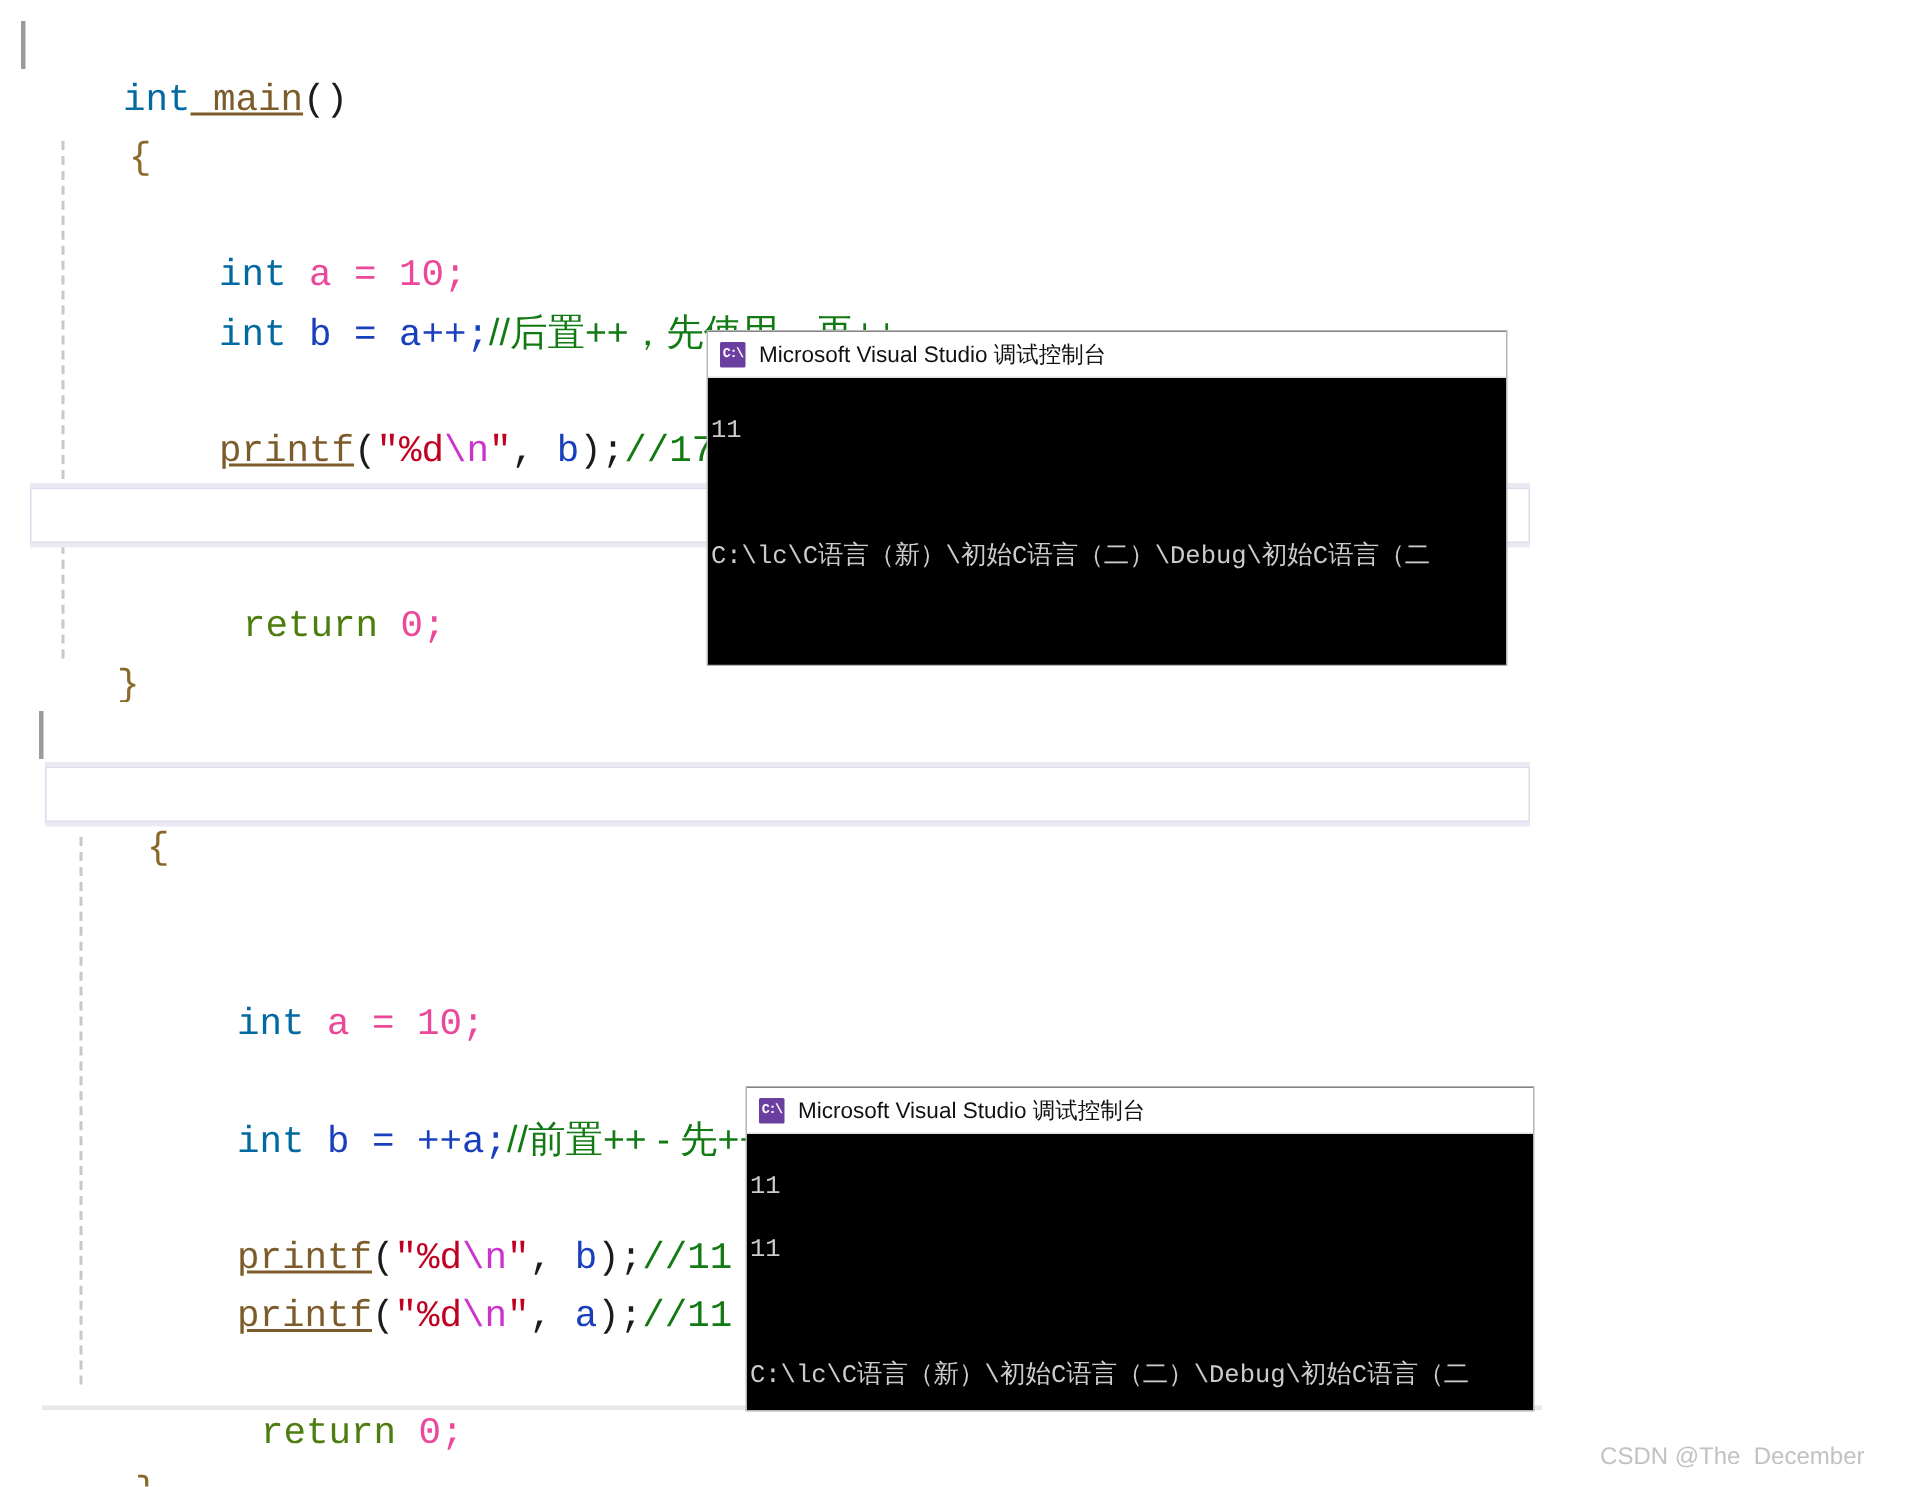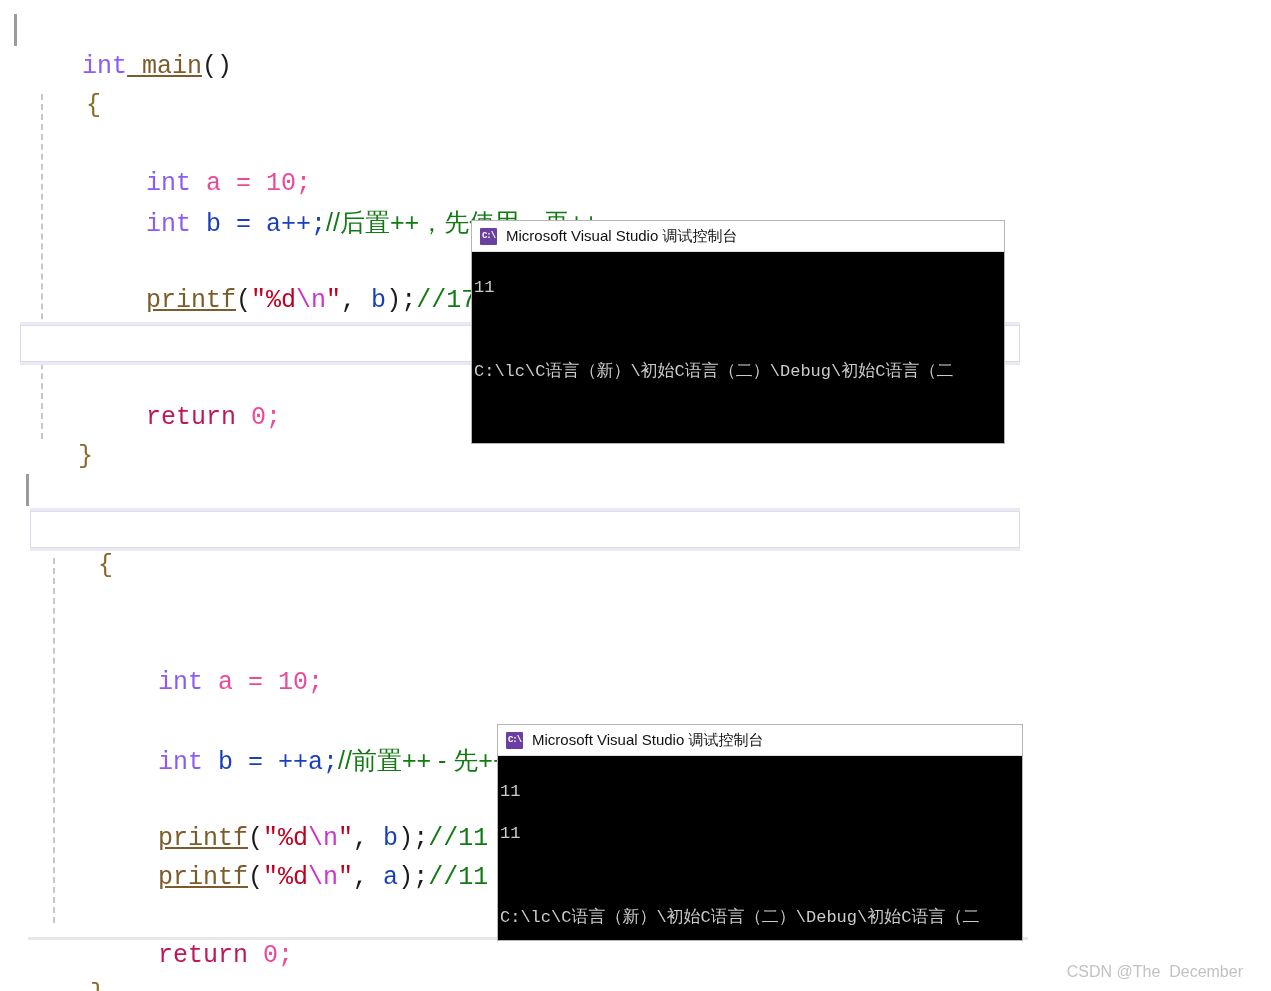--- a/index.html
+++ b/index.html
@@ -50,22 +50,22 @@
   
   .line-highlight {
     position: absolute;
     background: #ffffff;
     border: 1px solid #dcdcec;
     box-shadow: 0 -3px 0 0 #eaeaf4, 0 3px 0 0 #eaeaf4;
     box-sizing: border-box;
   }
 
   
-  .kw        { color: #8b5cf6; }           
-  .kw-ctl    { color: #be185d; }           
+  .kw        { color: #0369a1; }           
+  .kw-ctl    { color: #4d7c0f; margin-left: 16px; }           
   .fn        { color: #7c5c2a; text-decoration: underline; }           
   .ident     { color: #1a3fbd; }           
   .punct     { color: #1b1b1b; }
   .brace     { color: #8a6a2a; }
   .num       { color: #ec4899; }
   .str       { color: #c00020; }           
   .esc       { color: #cc33cc; }           
   .cmt       { color: #127a12; }           
 
   

